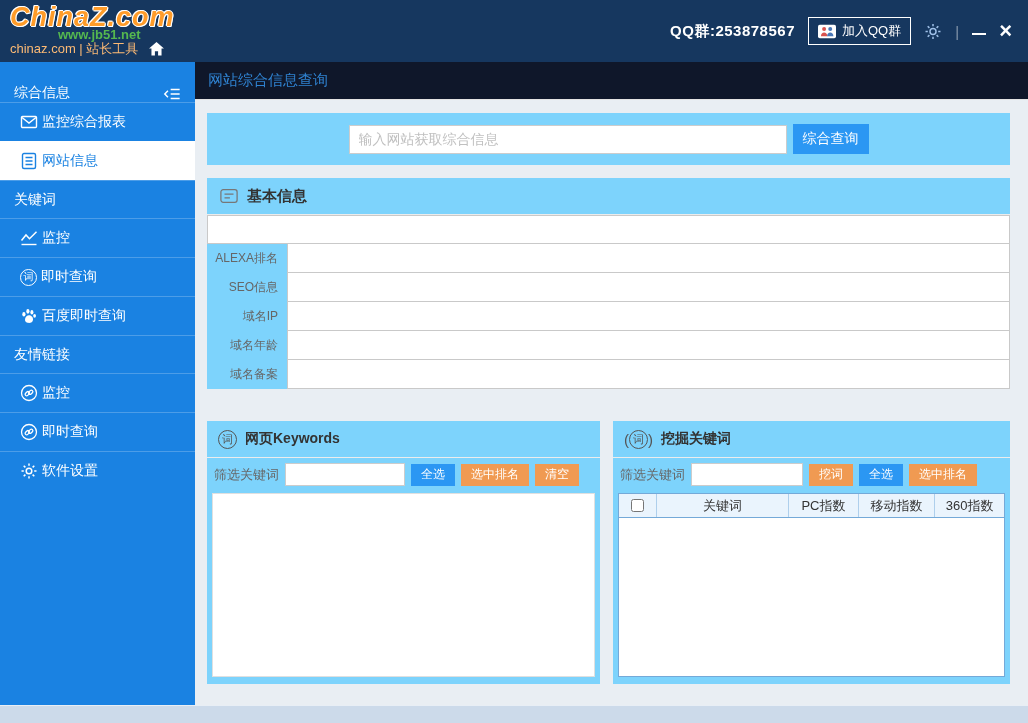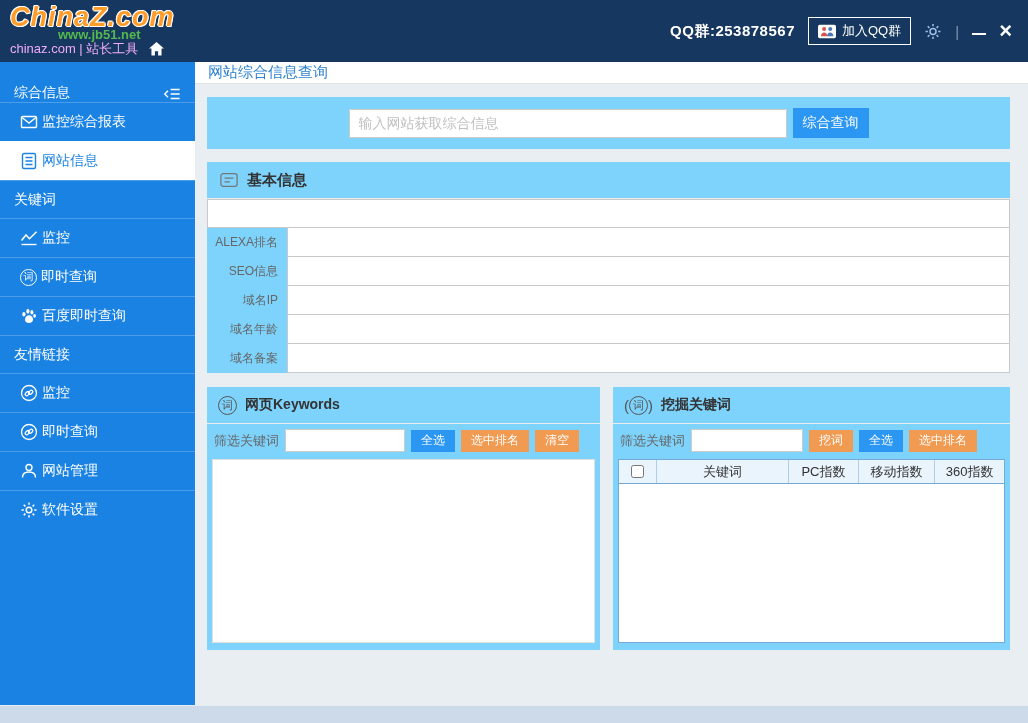--- a/index.html
+++ b/index.html
@@ -7,21 +7,21 @@
   body { font-family:"Liberation Sans","DejaVu Sans",sans-serif; }
 
   .window { width:1028px; height:723px; display:flex; flex-direction:column; overflow:hidden; background:#e9eef3; }
 
   
   .titlebar { height:62px; background:#16375f; color:#fff; display:flex; justify-content:space-between; position:relative; flex:none; }
   .logo-area { position:relative; width:320px; }
   .logo-text { position:absolute; left:10px; top:2px; font-size:27px; font-weight:bold; font-style:italic; color:#ff9c2a; letter-spacing:1px;
     text-shadow:1px 0 #fff,-1px 0 #fff,0 1px #fff,0 -1px #fff,1px 1px #fff,-1px -1px #fff; }
   .watermark { position:absolute; left:58px; top:27px; color:#55b84f; font-size:13px; font-weight:bold; z-index:2; }
-  .site-label-row { position:absolute; left:10px; top:40px; display:flex; align-items:center; gap:9px; font-size:13px; color:#f0abfc; white-space:nowrap; }
+  .site-label-row { position:absolute; left:10px; top:40px; display:flex; align-items:center; gap:9px; font-size:13px; color:#fdba74; white-space:nowrap; }
   .titlebar-right { display:flex; align-items:center; gap:13px; padding-right:16px; }
   .qq-group { font-size:15px; font-weight:bold; letter-spacing:.5px; }
   .join-qq { display:flex; align-items:center; gap:6px; background:transparent; border:1px solid #fff; color:#fff; font-size:13px; padding:4px 9px; cursor:pointer; font-family:inherit; }
   .tb-gear { color:#9fc0e8; display:flex; align-items:center; cursor:pointer; }
   .tb-divider { color:rgba(255,255,255,.45); font-size:15px; }
   .min-btn { width:14px; height:2px; background:#fff; display:inline-block; cursor:pointer; margin-bottom:-6px; }
   .close-btn { font-size:22px; line-height:1; color:#fff; cursor:pointer; font-weight:bold; }
 
   
   .body-row { flex:1; display:flex; min-height:0; }
@@ -31,34 +31,34 @@
   .sidebar { width:195px; background:#1a82e2; color:#fff; display:flex; flex-direction:column; flex:none; }
   .side-header { height:40px; display:flex; align-items:flex-end; justify-content:space-between; padding:0 14px; font-size:14px; }
   .side-item { height:39px; display:flex; align-items:center; gap:4px; padding-left:20px; font-size:14px; border-top:1px solid rgba(255,255,255,.22); cursor:pointer; }
   .side-item.active { background:#fff; color:#1a82e2; }
   .side-section { height:38px; display:flex; align-items:center; padding-left:14px; font-size:14px; border-top:1px solid rgba(255,255,255,.22); }
   .sicon { display:flex; align-items:center; justify-content:center; width:18px; flex:none; }
   .circle-icon { width:17px; height:17px; border:1.5px solid currentColor; border-radius:50%; font-size:10px; display:flex; align-items:center; justify-content:center; flex:none; }
 
   
   .main { flex:1; display:flex; flex-direction:column; min-width:0; background:#e9eef3; }
-  .page-header { height:22px; background:#ffffff; border-bottom:1px solid #e3e3e3; display:flex; align-items:center; padding-left:13px; color:#2f82d0; font-size:15px; flex:none; }
+  .page-header { height:38px; background:#0f172a; border-bottom:1px solid #e3e3e3; display:flex; align-items:center; padding-left:13px; color:#2f82d0; font-size:15px; flex:none; }
   .main-inner { flex:1; padding:13px 18px 0 12px; display:flex; flex-direction:column; min-height:0; }
 
   .search-panel { background:#fff; height:52px; flex:none; display:flex; align-items:center; justify-content:center; gap:6px; margin-bottom:13px; }
   .search-input { width:438px; height:29px; border:1px solid #ccc; padding:0 9px; font-size:14px; color:#333; font-family:inherit; outline:none; }
   .search-input::placeholder { color:#c0c0c0; }
   .btn { border:none; color:#fff; cursor:pointer; font-family:inherit; }
   .btn.blue { background:#2b97f3; }
   .btn.orange { background:#f09a52; }
   .search-btn { width:76px; height:30px; font-size:14px; }
 
   .panel { background:#7dd3fc; }
   .section-header { height:37px; border-bottom:1px solid #ececec; display:flex; align-items:center; gap:9px; padding-left:13px; font-size:15px; font-weight:bold; color:#333; }
-  .basic-section { margin-bottom:14px; flex:none; }
+  .basic-section { margin-bottom:32px; flex:none; }
   .full-field { height:29px; border:1px solid #c9c9c9; background:#fff; }
   .field-row { display:flex; margin-top:-1px; }
   .field-label { width:80px; text-align:right; padding-right:9px; font-size:12px; color:#666; line-height:30px; flex:none; }
   .field-box { flex:1; border:1px solid #c9c9c9; height:30px; background:#fff; }
 
   .bottom-panels { display:flex; gap:13px; height:263px; flex:none; }
   .kw-panel { width:393px; flex:none; display:flex; flex-direction:column; }
   .mine-panel { flex:1; display:flex; flex-direction:column; min-width:0; }
   .panel-header { height:37px; border-bottom:1px solid #ececec; display:flex; align-items:center; gap:8px; padding-left:11px; font-size:14px; font-weight:bold; color:#333; flex:none; }
   .circle-icon.hdr { border-color:#555; color:#555; width:19px; height:19px; font-size:11px; font-weight:normal; }
@@ -212,29 +212,20 @@
           <svg width="18" height="18" viewBox="0 0 18 18" fill="none" stroke="currentColor" stroke-width="1.3">
               <circle cx="9" cy="9" r="7.5"></circle>
               <rect x="4.9" y="8.2" width="4.8" height="3" rx="1.5" transform="rotate(-45 7.3 9.7)"></rect>
               <rect x="8.3" y="6.8" width="4.8" height="3" rx="1.5" transform="rotate(-45 10.7 8.3)"></rect>
             </svg>
         </span>
         <span>即时查询</span>
       </div>
 
 
-      <div class="side-item">
-        <span class="sicon">
-          <svg width="18" height="18" viewBox="0 0 18 18" fill="none" stroke="currentColor" stroke-width="1.4">
-              <circle cx="9" cy="5.5" r="3"></circle>
-              <path d="M2.5 15.5 c0-3.6 2.9-5.5 6.5-5.5 s6.5 1.9 6.5 5.5"></path>
-            </svg>
-        </span>
-        <span>网站管理</span>
-      </div>
 
       <div class="side-item">
         <span class="sicon">
           <svg width="18" height="18" viewBox="0 0 18 18" fill="none" stroke="currentColor" stroke-width="1.5">
               <circle cx="9" cy="9" r="2.8"></circle>
               <path d="M9 1.5 v2.3 M9 14.2 v2.3 M1.5 9 h2.3 M14.2 9 h2.3 M3.7 3.7 l1.7 1.7 M12.6 12.6 l1.7 1.7 M14.3 3.7 l-1.7 1.7 M5.4 12.6 l-1.7 1.7"></path>
             </svg>
         </span>
         <span>软件设置</span>
       </div>

